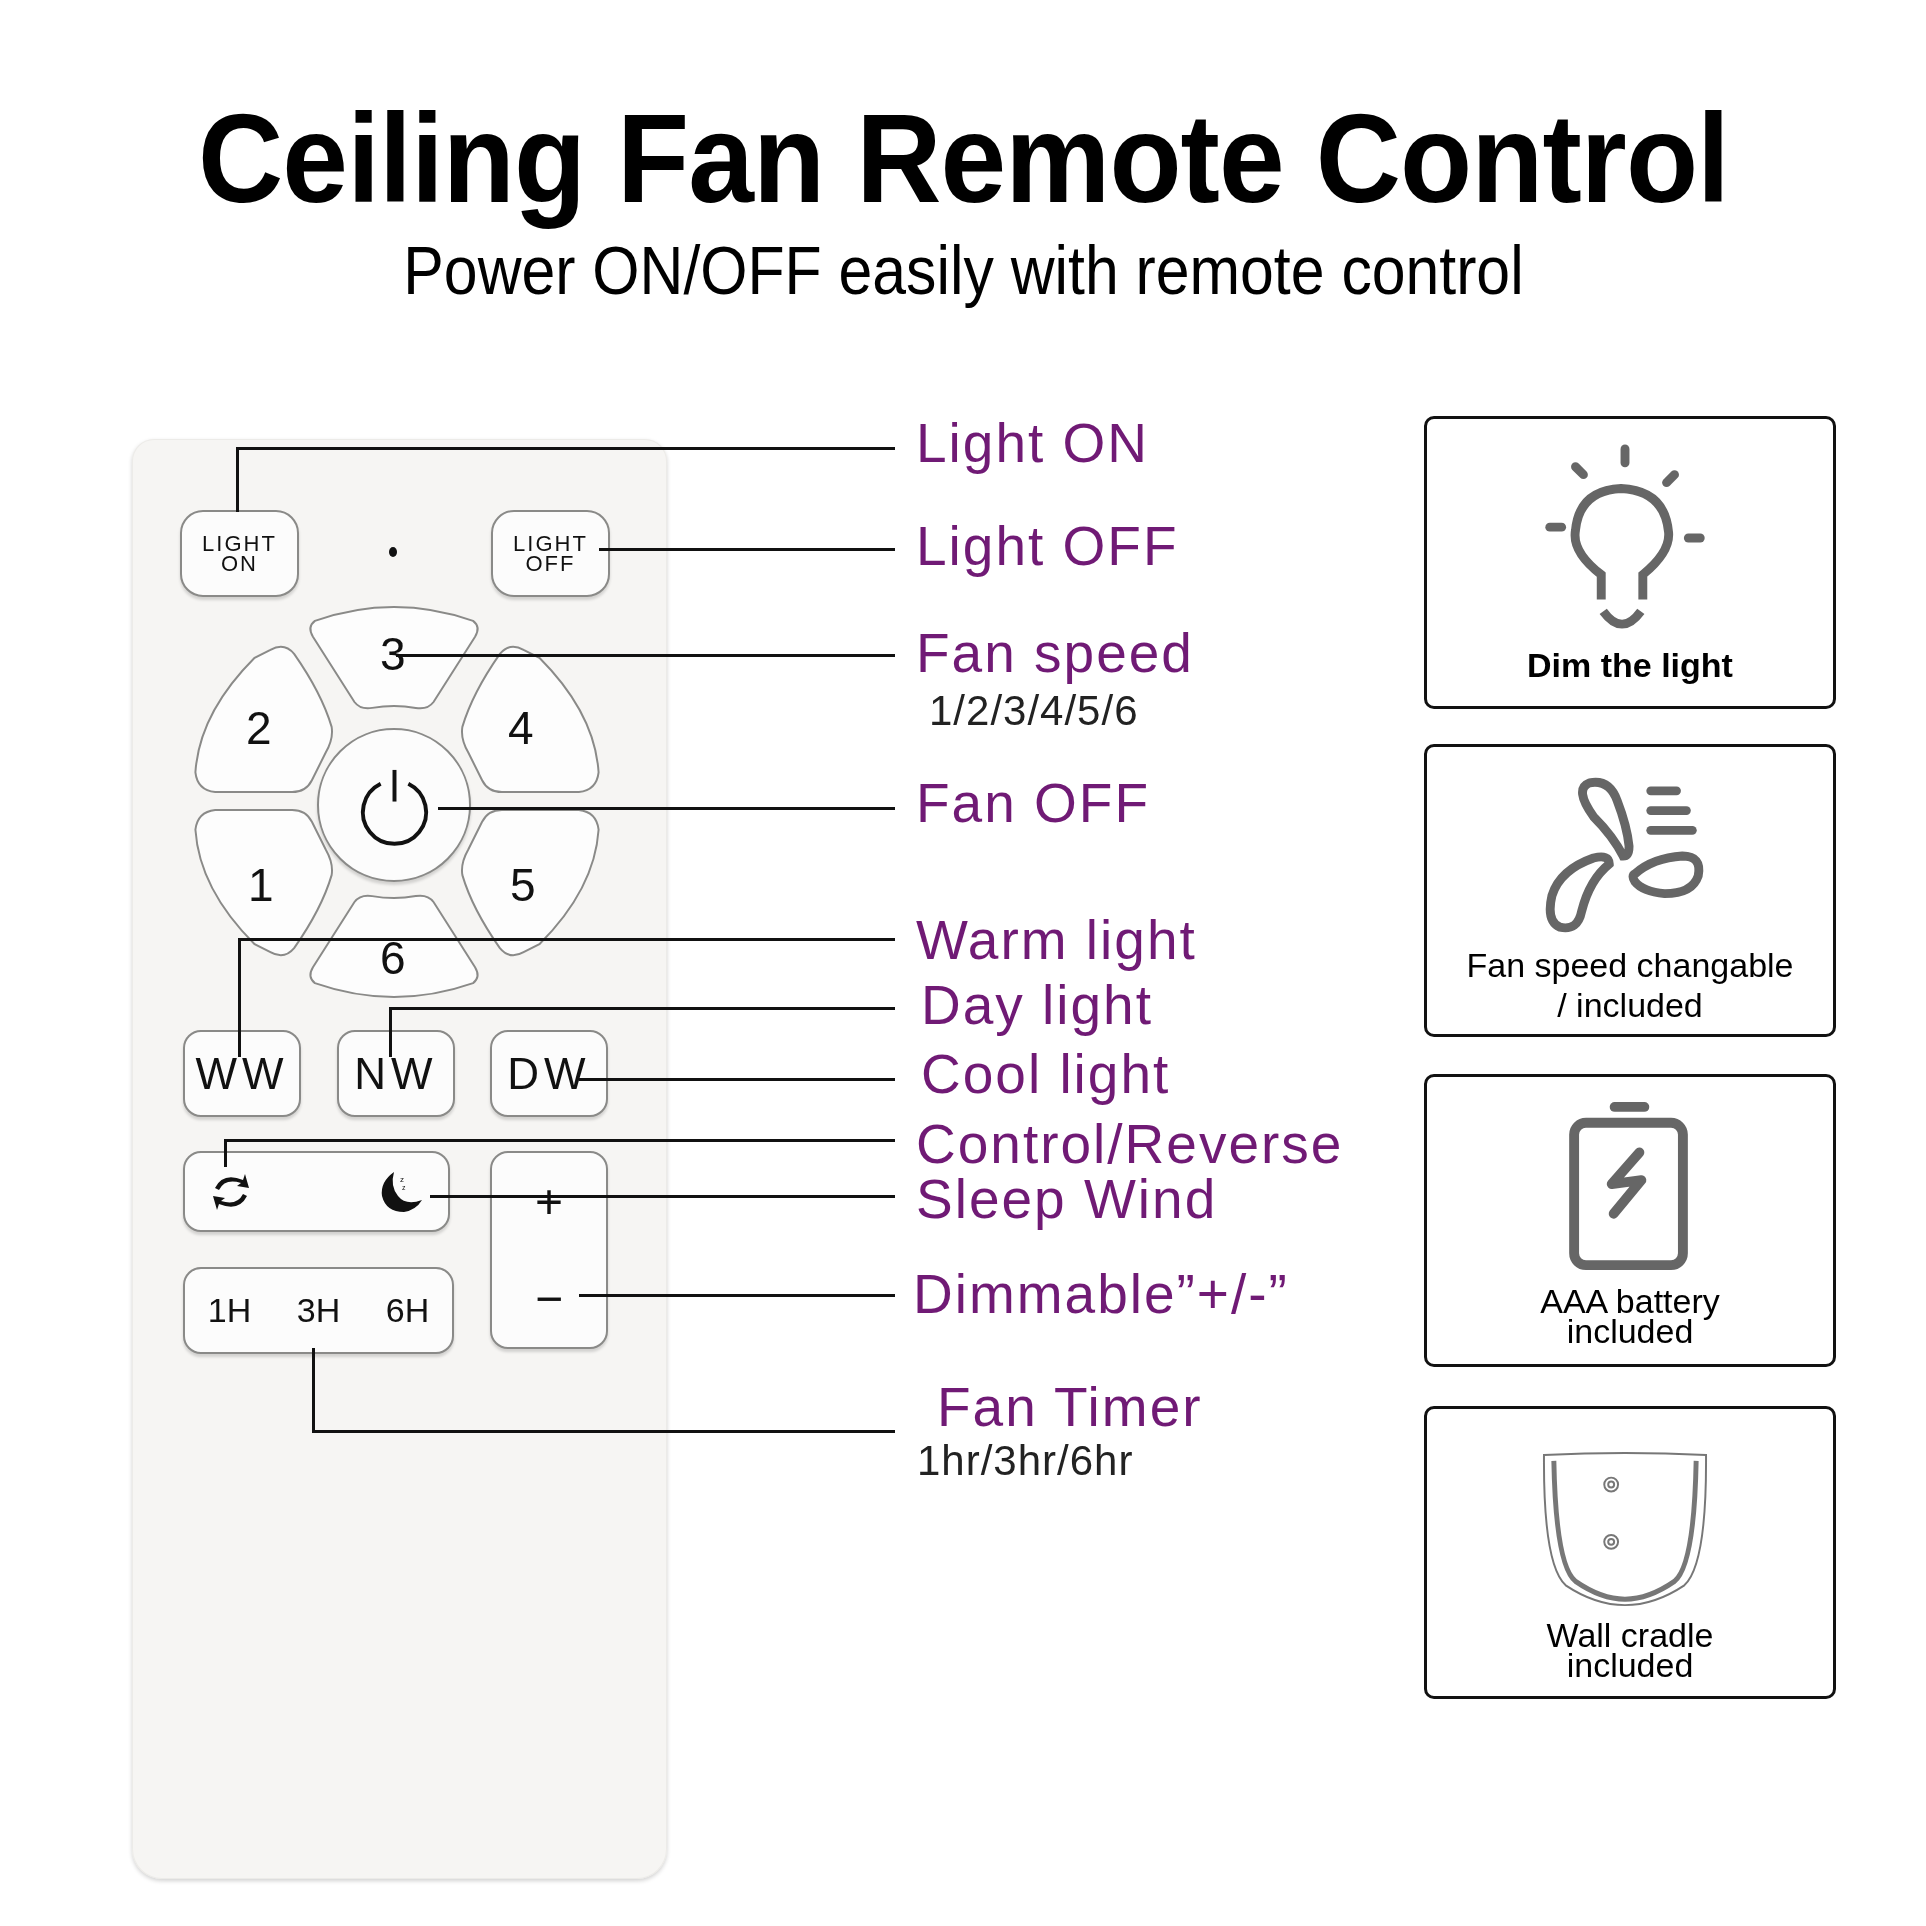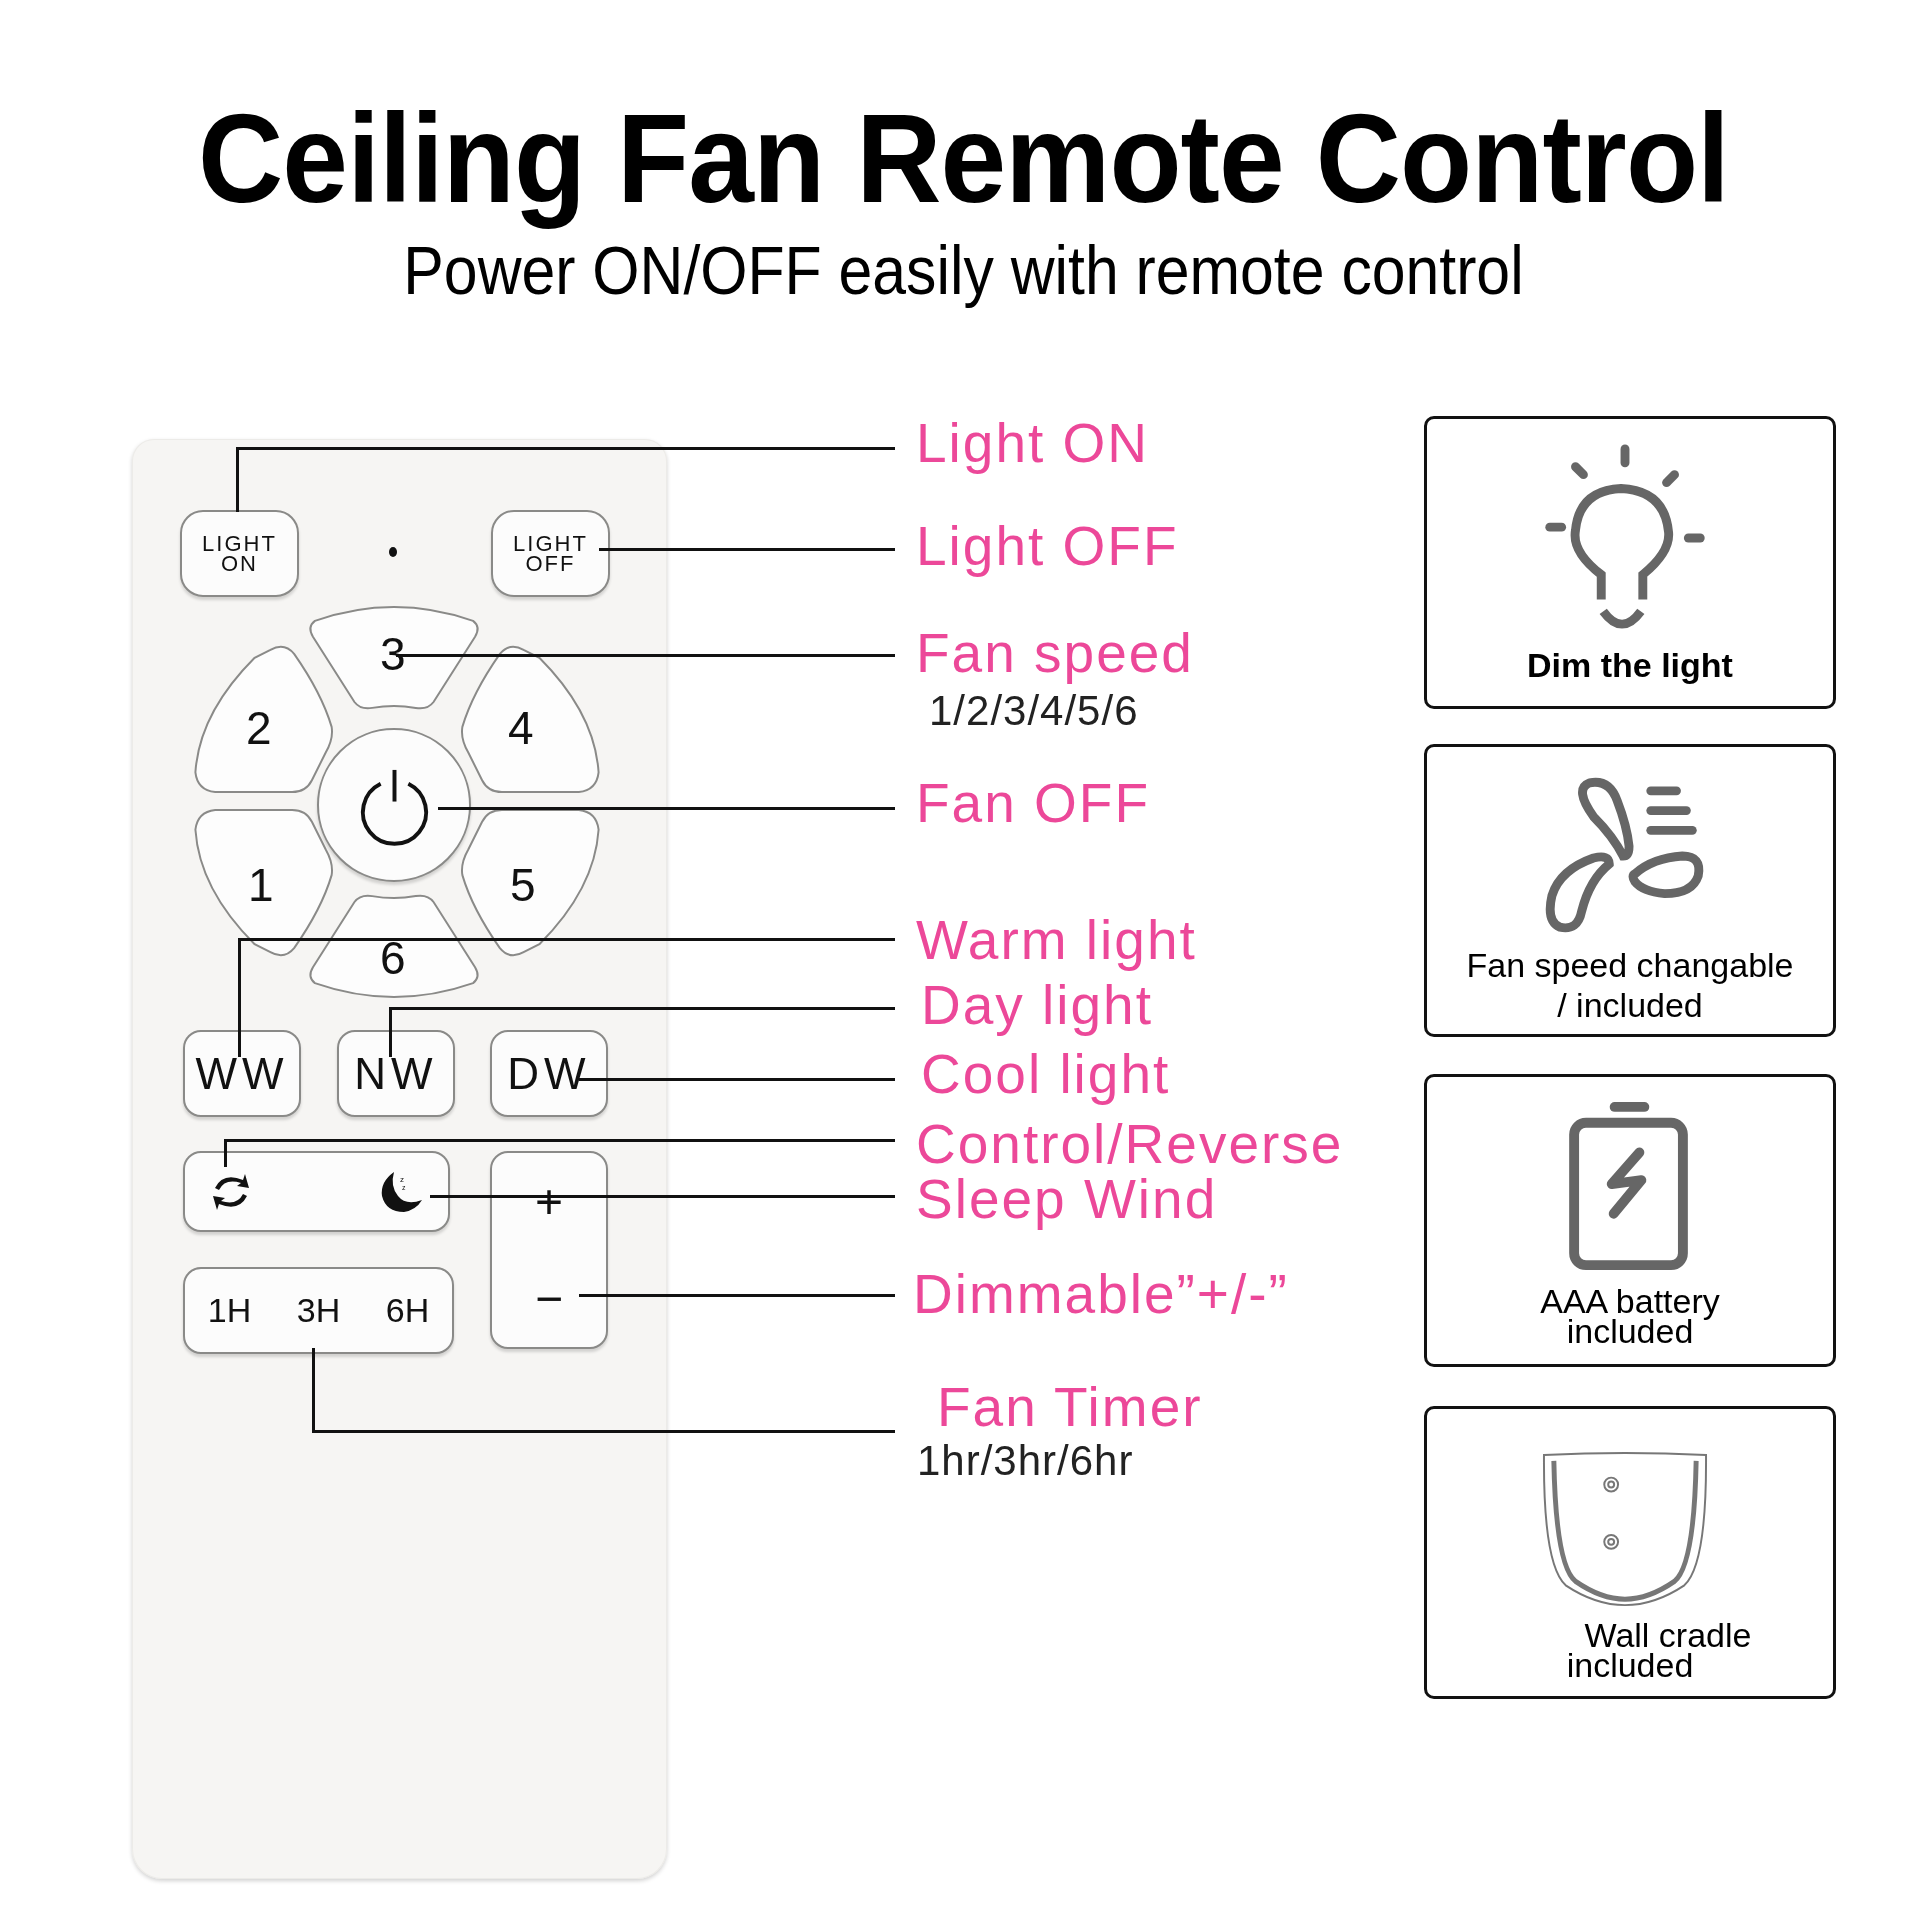--- a/index.html
+++ b/index.html
@@ -12,21 +12,21 @@
   .key-small{font-size:22px;line-height:20px;text-align:center;letter-spacing:2px;flex-direction:column;border-radius:23px;}
   .key-color{font-size:44px;letter-spacing:5px;}
   .dot{position:absolute;width:8px;height:10px;border-radius:50%;background:#111;}
   .petal{position:absolute;}
   .petal svg{position:absolute;left:0;top:0;overflow:visible;}
   .petal .num{position:absolute;font-size:46px;color:#111;}
 
   .hline{position:absolute;height:3px;background:#111;}
   .vline{position:absolute;width:3px;background:#111;}
 
-  .label{position:absolute;font-size:55px;color:#ec4899;letter-spacing:2px;line-height:1;white-space:nowrap;}
+  .label{position:absolute;font-size:55px;color:#701a75;letter-spacing:2px;line-height:1;white-space:nowrap;}
   .sublabel{position:absolute;font-size:42px;color:#222;letter-spacing:1px;line-height:1;white-space:nowrap;}
 
   .card{position:absolute;left:1424px;width:406px;height:287px;border:3px solid #111;border-radius:10px;background:#fff;}
   .card svg{position:absolute;}
   .card .cap{position:absolute;left:0;width:100%;text-align:center;font-size:34px;line-height:32px;color:#000;}
 </style>
 </head>
 <body>
 
 <div class="title">Ceiling Fan Remote Control</div>
@@ -198,16 +198,16 @@
   <svg width="178" height="168" viewBox="0 0 180 170" style="left:109px;top:38px;">
     <g stroke="#777" fill="none">
       <path d="M8,8 Q90,4 172,8 L172,16 Q172,120 150,140 Q120,160 90,160 Q60,160 30,140 Q8,120 8,16 Z" stroke-width="2"></path>
       <path d="M18,14 Q20,120 40,136 Q66,154 90,154 Q114,154 140,136 Q160,120 162,14" stroke-width="5"></path>
       <circle cx="76" cy="38" r="7" stroke-width="2"></circle>
       <circle cx="76" cy="38" r="3" stroke-width="2"></circle>
       <circle cx="76" cy="96" r="7" stroke-width="2"></circle>
       <circle cx="76" cy="96" r="3" stroke-width="2"></circle>
     </g>
   </svg>
-  <div class="cap" style="top:210px;padding-left:38px;">Wall cradle</div>
+  <div class="cap" style="top:210px;">Wall cradle</div>
   <div class="cap" style="top:240px;">included</div>
 </div>
 
 
 </body></html>

